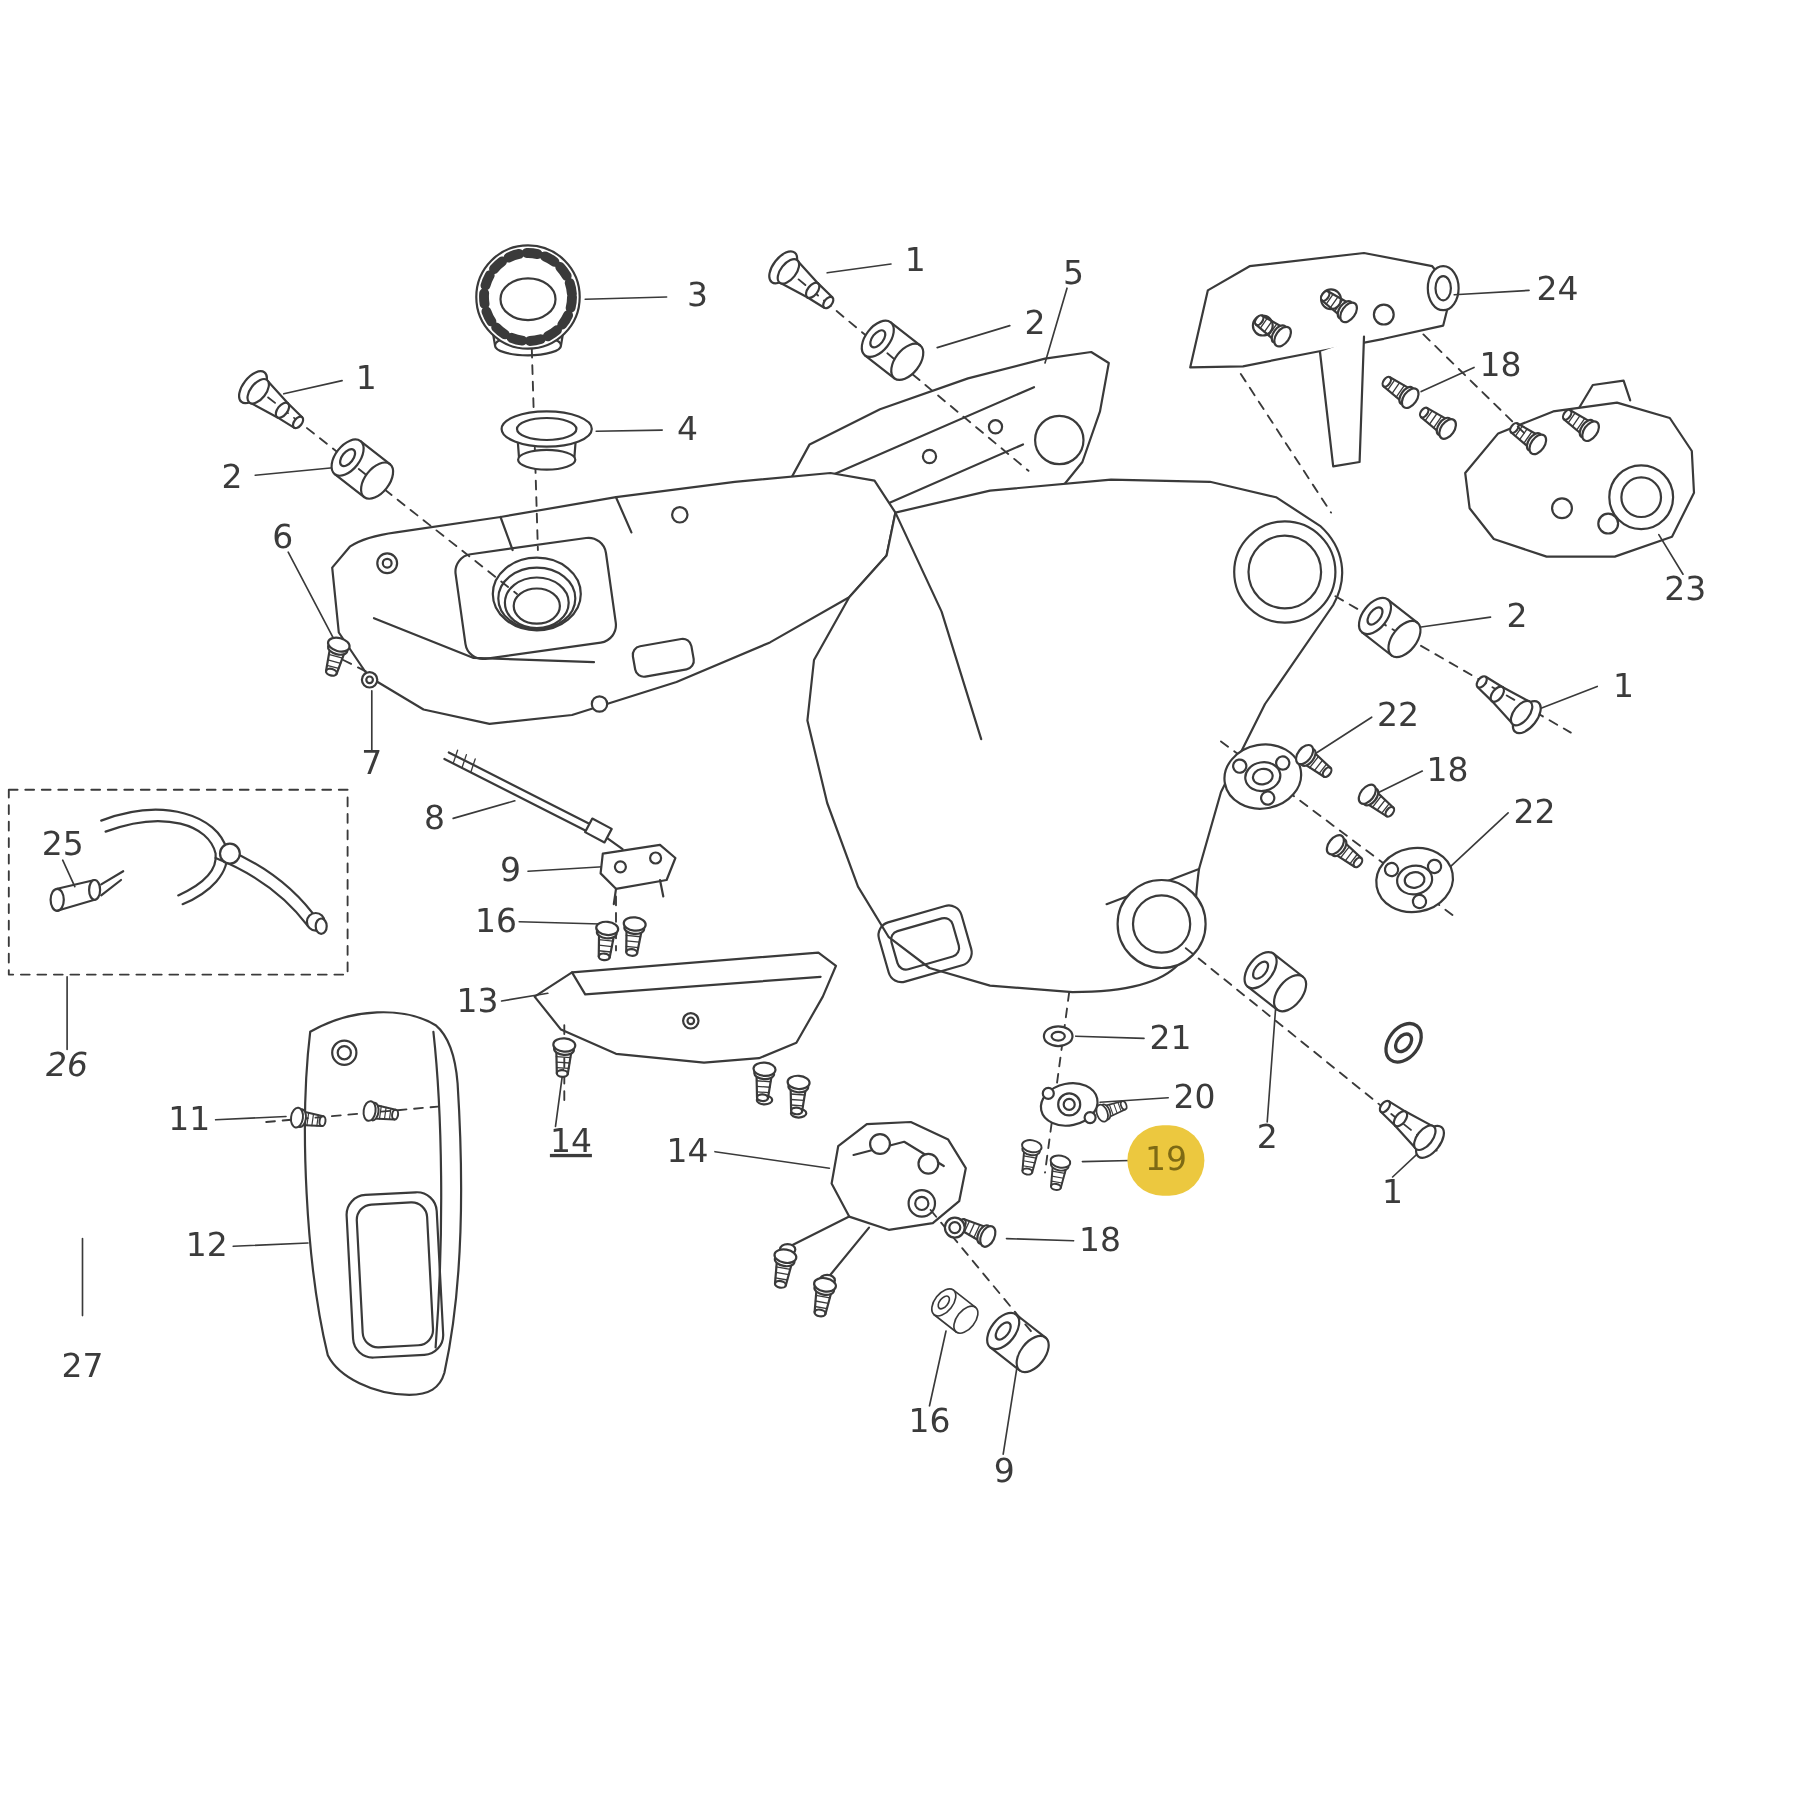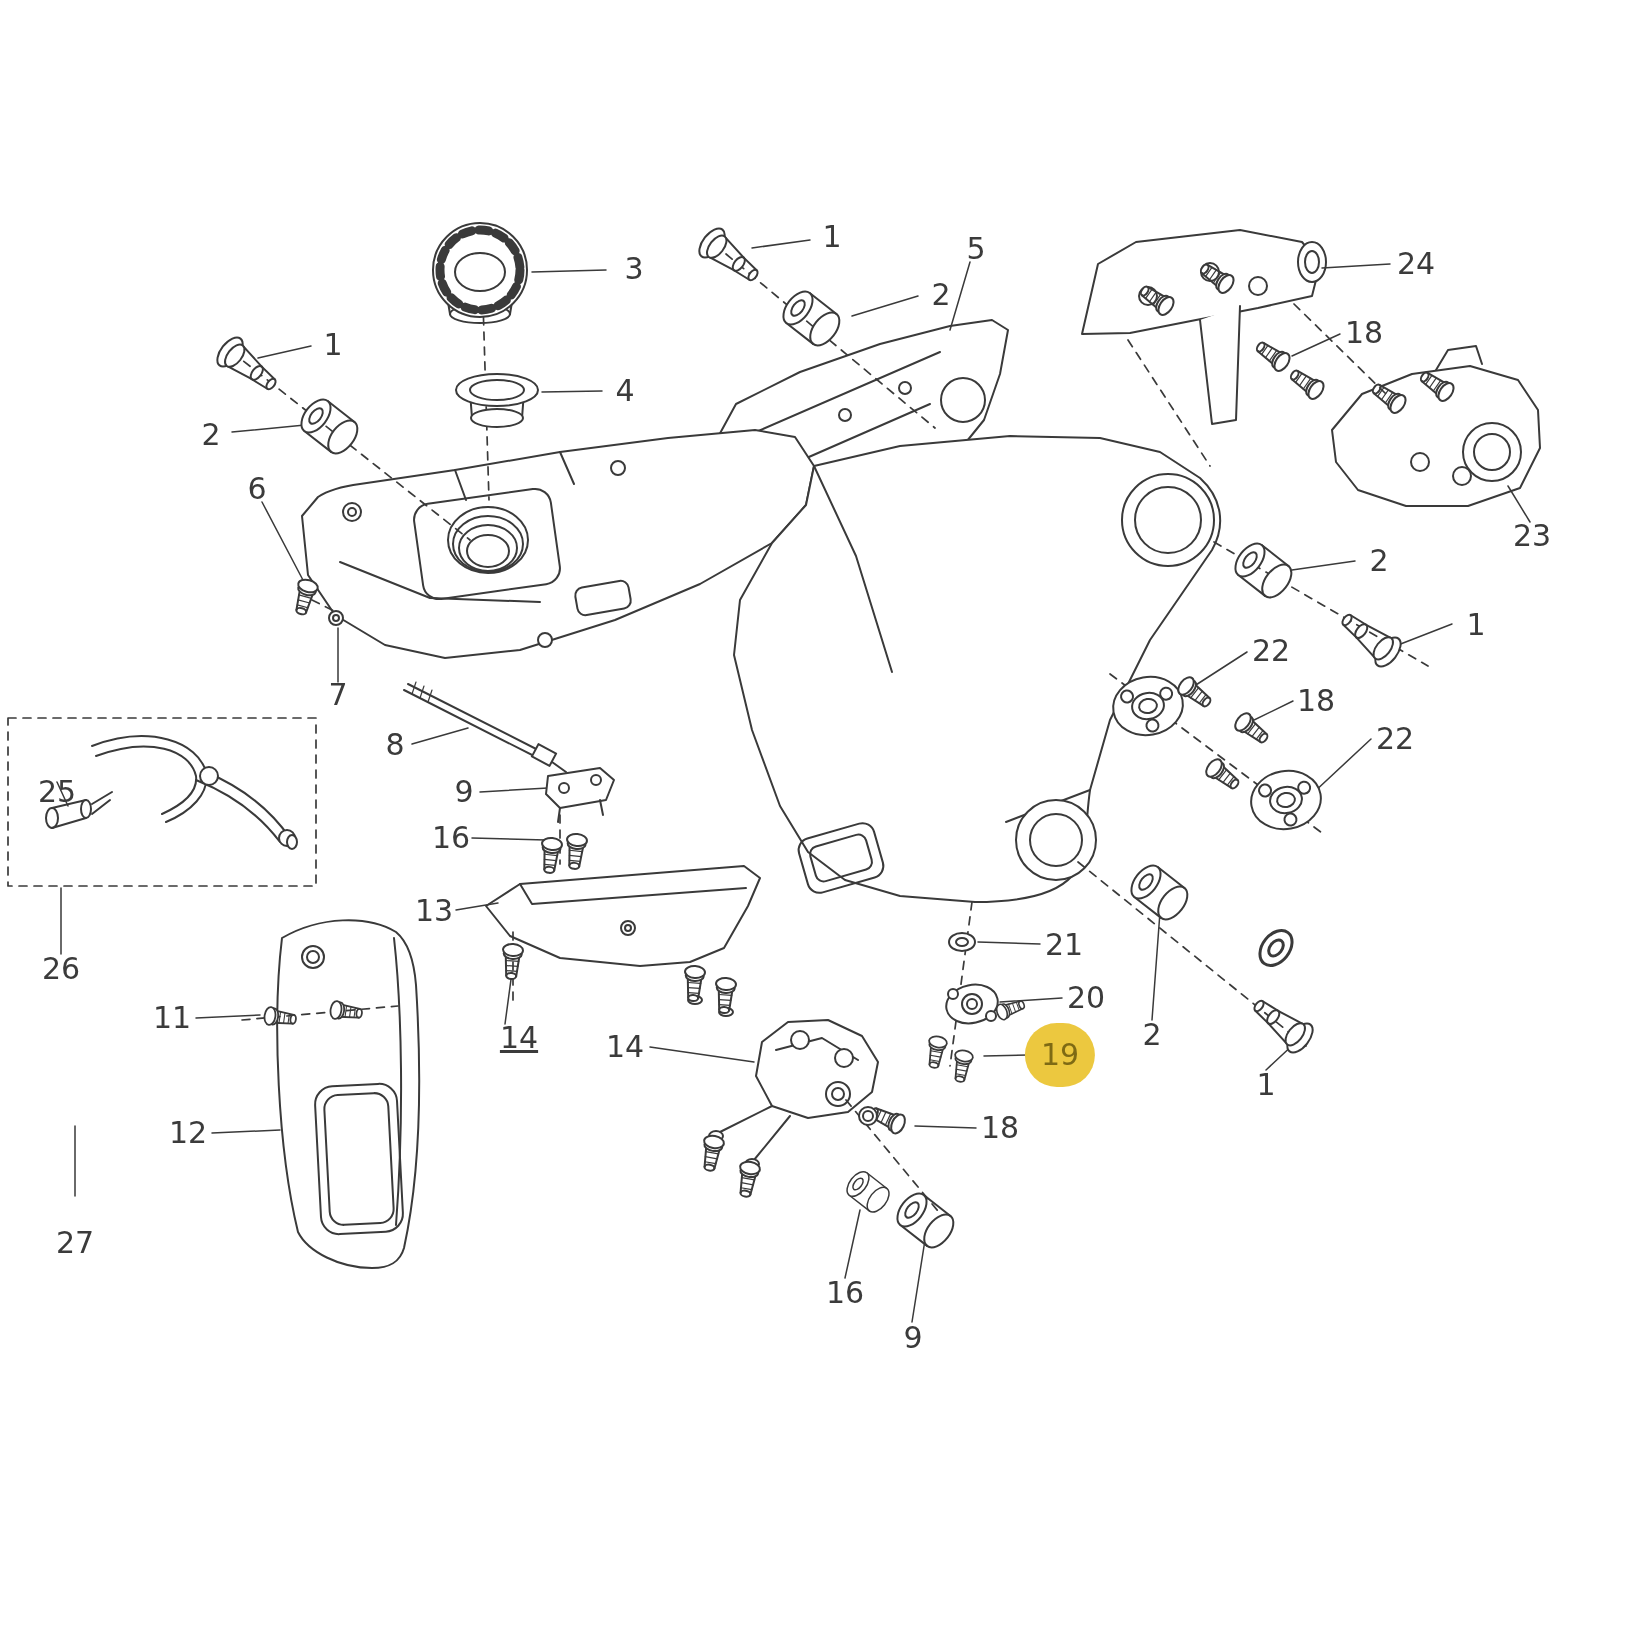--- a/index.html
+++ b/index.html
@@ -372,25 +372,25 @@
       <div class="part-label" style="left: 1532px; top: 536px;">23</div>
       <div class="part-label" style="left: 1379px; top: 561px;">2</div>
       <div class="part-label" style="left: 257px; top: 489px;">6</div>
       <div class="part-label" style="left: 1476px; top: 625px;">1</div>
       <div class="part-label" style="left: 1271px; top: 651px;">22</div>
       <div class="part-label" style="left: 1316px; top: 701px;">18</div>
       <div class="part-label" style="left: 338px; top: 695px;">7</div>
       <div class="part-label" style="left: 1395px; top: 739px;">22</div>
       <div class="part-label" style="left: 395px; top: 745px;">8</div>
       <div class="part-label" style="left: 464px; top: 792px;">9</div>
-      <div class="part-label" style="left: 57px; top: 768px; margin-top: 24px;">25</div>
+      <div class="part-label" style="left: 57px; top: 768px;">25</div>
       <div class="part-label" style="left: 451px; top: 838px;">16</div>
       <div class="part-label" style="left: 434px; top: 911px;">13</div>
       <div class="part-label" style="left: 1064px; top: 945px;">21</div>
-      <div class="part-label" style="left: 61px; top: 969px;">26</div>
+      <div class="part-label" style="left: 61px; top: 969px; font-style: italic;">26</div>
       <div class="part-label" style="left: 1086px; top: 998px;">20</div>
       <div class="part-label" style="left: 172px; top: 1018px;">11</div>
       <div class="part-label" style="left: 1152px; top: 1035px;">2</div>
       <div class="part-label highlight" style="left: 1060px; top: 1055px;">19</div>
       <div class="part-label" style="left: 519px; top: 1038px; text-decoration: underline;">14</div>
       <div class="part-label" style="left: 625px; top: 1047px;">14</div>
       <div class="part-label" style="left: 1266px; top: 1085px;">1</div>
       <div class="part-label" style="left: 188px; top: 1133px;">12</div>
       <div class="part-label" style="left: 1000px; top: 1128px;">18</div>
       <div class="part-label" style="left: 845px; top: 1293px; text-align: center;">16</div>

